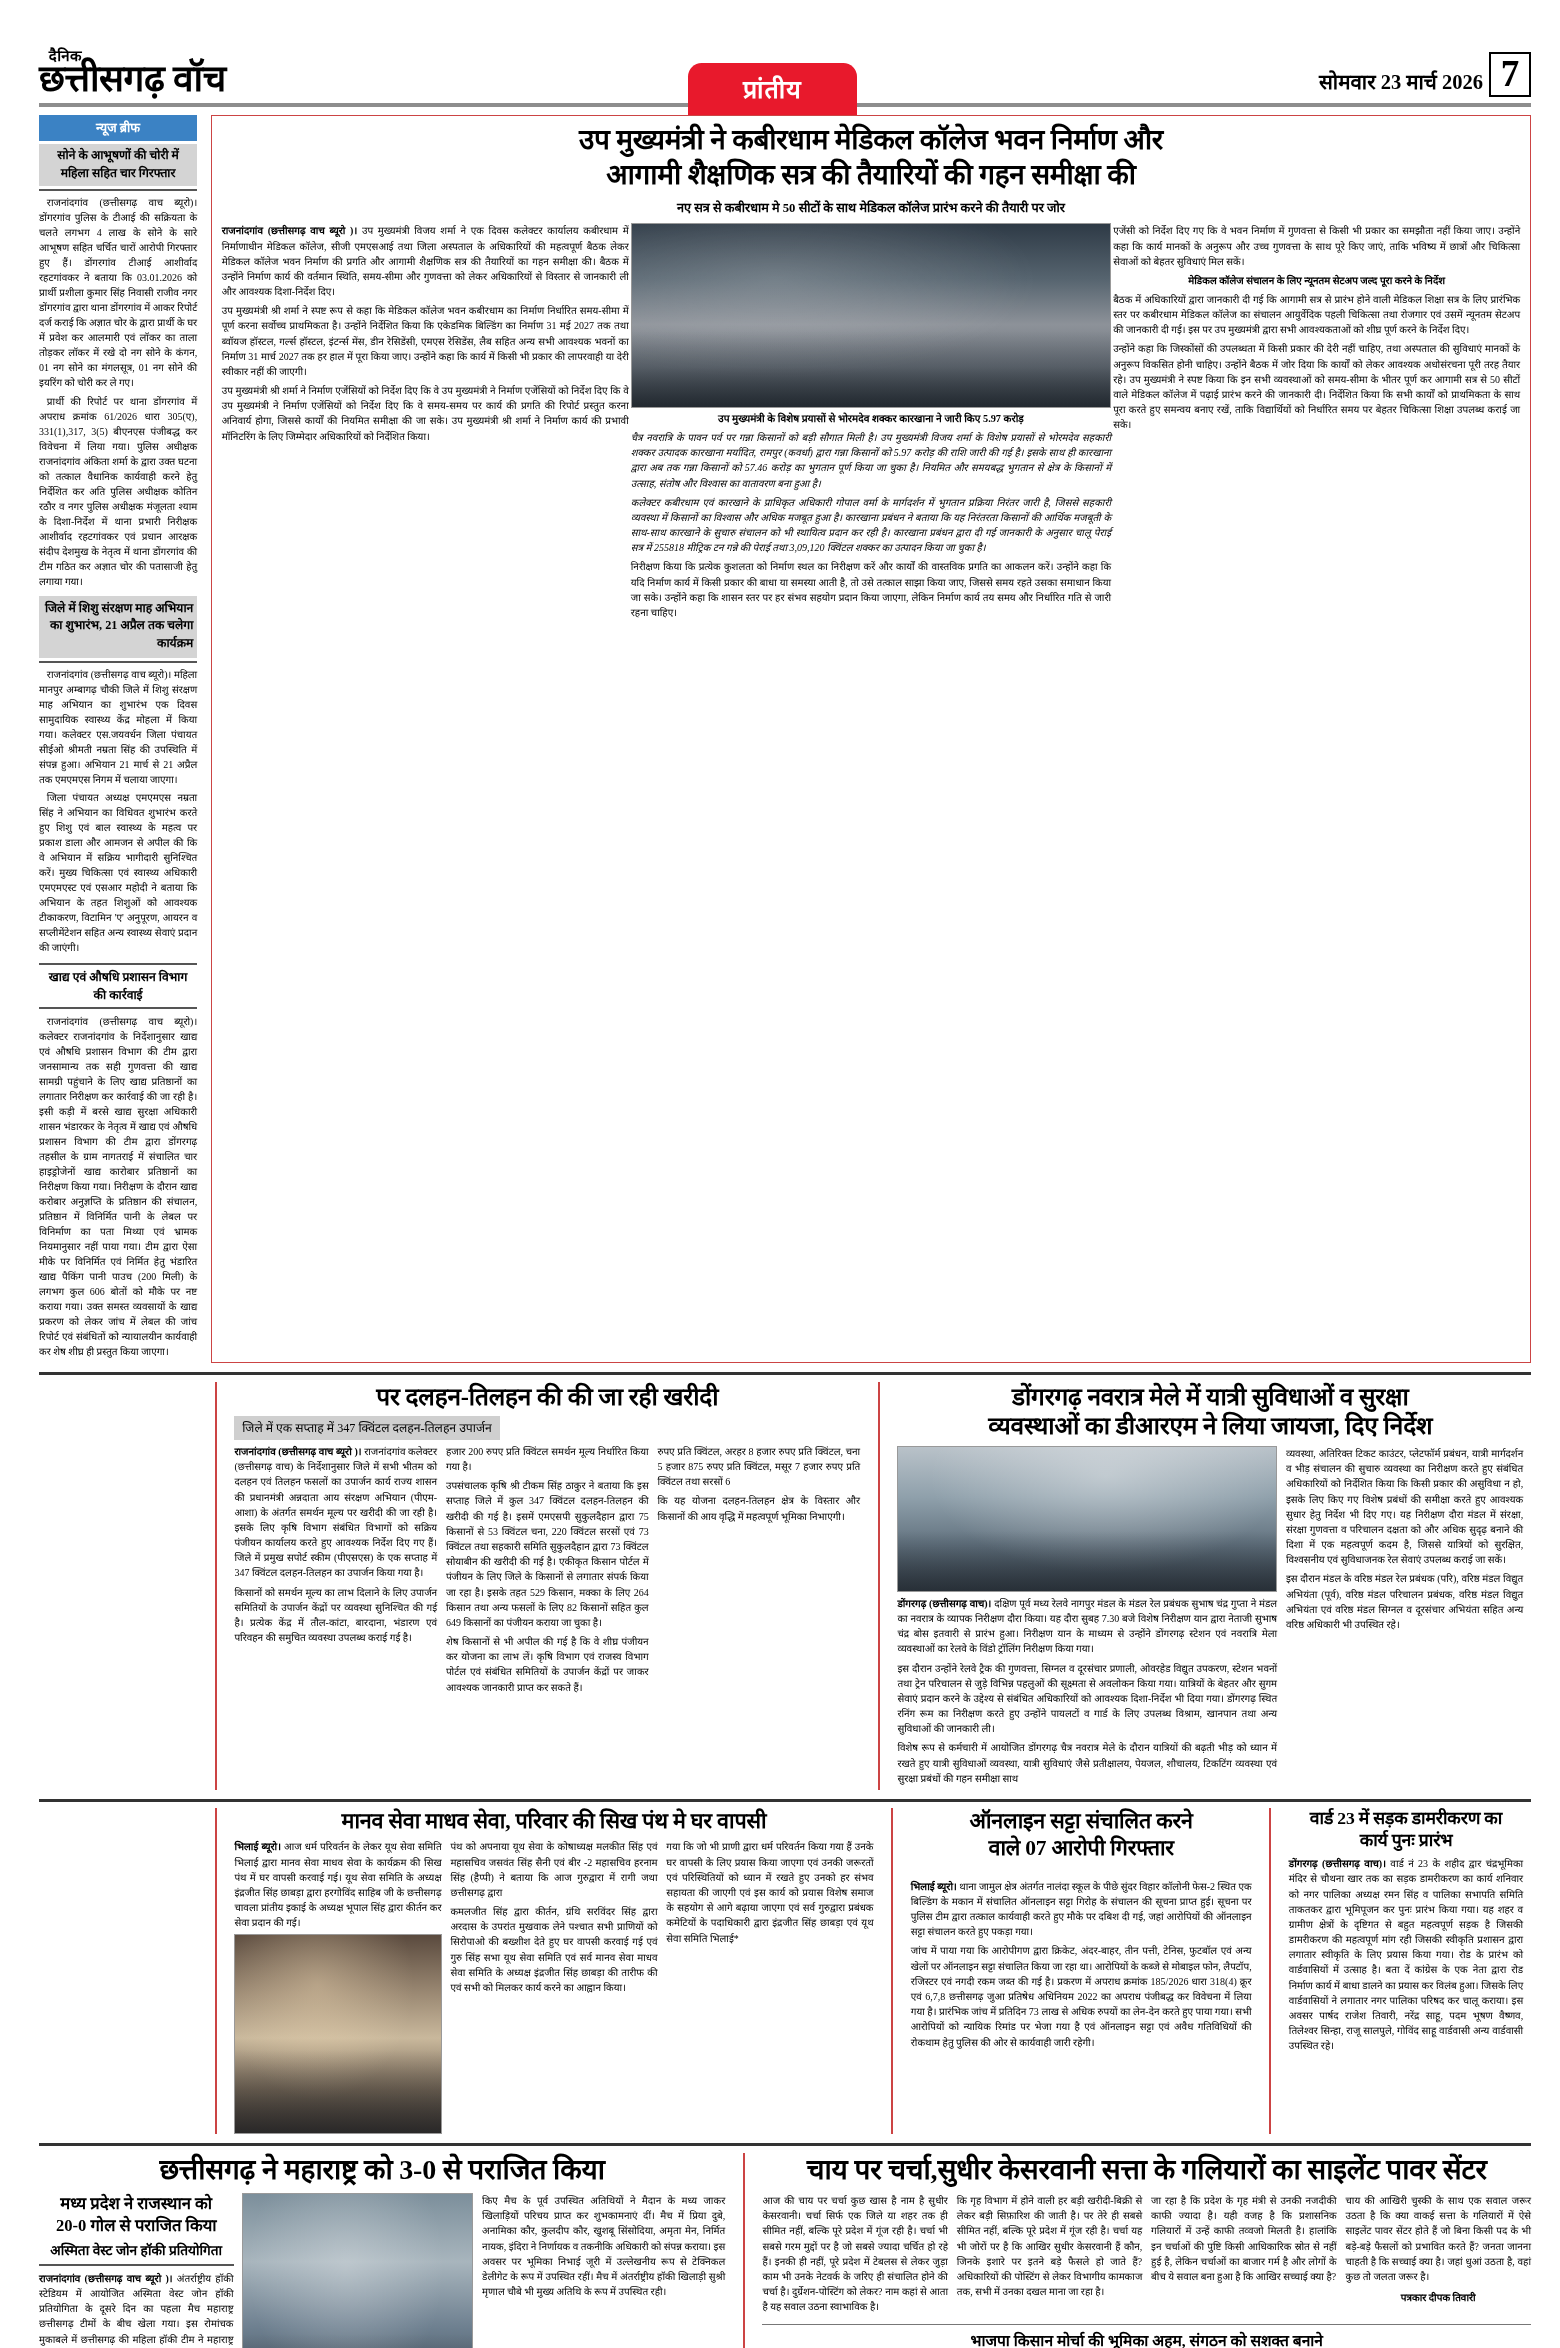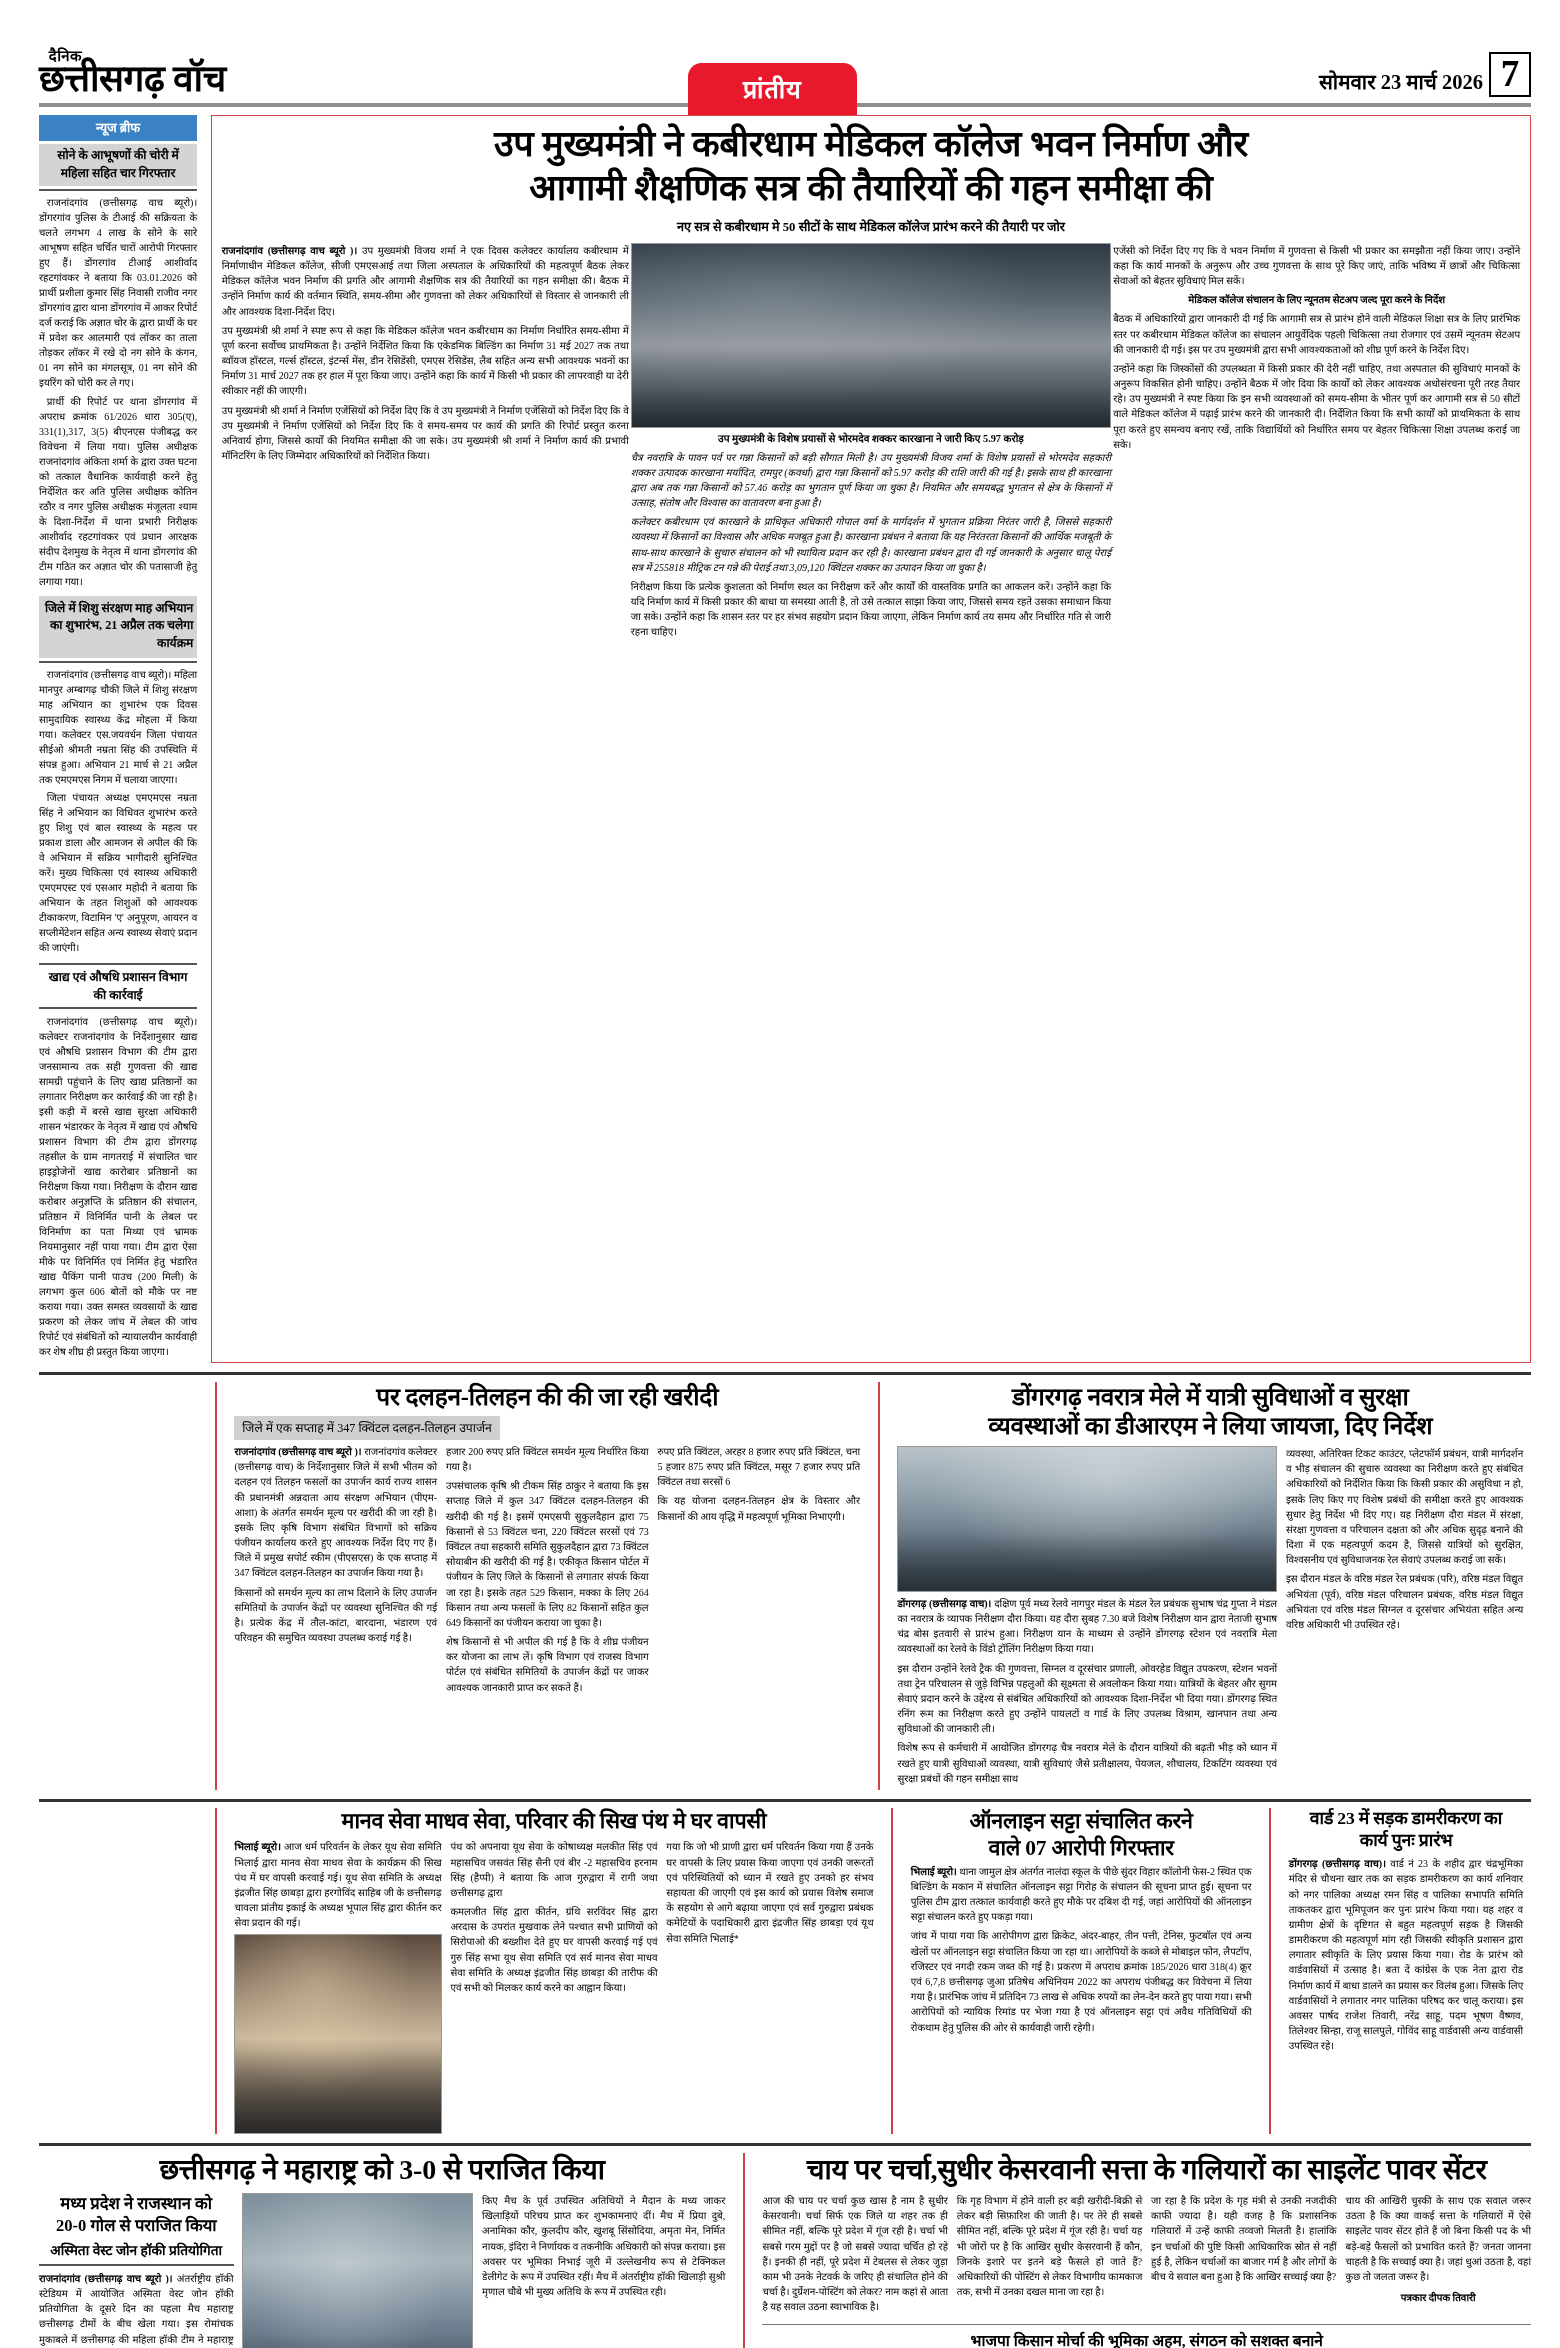--- a/index.html
+++ b/index.html
@@ -112,21 +112,21 @@
   }
 
   
   .lead-box {
     flex: 1;
     border: 1.5px solid #c44;
     padding: 7.8px 9.8px 7.8px 9.8px;
     margin-left: 5.9px;
   }
   .lead-hl {
-    font-size: 36px; font-weight: bold;
+    font-size: 28px; font-weight: bold;
     line-height: 1.22;
     text-align: center;
     letter-spacing: -0.3px;
   }
   .lead-sub {
     text-align: center;
     font-size: 12.7px; font-weight: bold;
     margin: 5.9px 0 7.8px 0;
   }
   .lead-cols { display: flex; gap: 2px; }
@@ -353,21 +353,21 @@
           <p>गया कि जो भी प्राणी द्वारा धर्म परिवर्तन किया गया हैं उनके घर वापसी के लिए प्रयास किया जाएगा एवं उनकी जरूरतों एवं परिस्थितियों को ध्यान में रखते हुए उनको हर संभव सहायता की जाएगी एवं इस कार्य को प्रयास विशेष समाज के सहयोग से आगे बढ़ाया जाएगा एवं सर्व गुरुद्वारा प्रबंधक कमेटियों के पदाधिकारी द्वारा इंद्रजीत सिंह छाबड़ा एवं यूथ सेवा समिति भिलाई*</p>
         </div>
       </div>
     </div>
 
     <div class="vline-red"></div>
 
     <div style="flex:0.8;padding:0 7.8px;">
       <div class="sec-hl sm">ऑनलाइन सट्टा संचालित करने</div>
       <div class="sec-hl sm">वाले 07 आरोपी गिरफ्तार</div>
-      <div class="cols" style="margin-top:3px;">
+      <div class="cols" style="margin-top:18px;">
         <div class="col">
           <p><span class="byline">भिलाई ब्यूरो।</span> <span>थाना जामुल क्षेत्र अंतर्गत नालंदा स्कूल के पीछे सुंदर विहार कॉलोनी फेस-2 स्थित एक बिल्डिंग के मकान में संचालित ऑनलाइन सट्टा गिरोह के संचालन की सूचना प्राप्त हुई। सूचना पर पुलिस टीम द्वारा तत्काल कार्यवाही करते हुए मौके पर दबिश दी गई, जहां आरोपियों की ऑनलाइन सट्टा संचालन करते हुए पकड़ा गया।</span></p>
           <p>जांच में पाया गया कि आरोपीगण द्वारा क्रिकेट, अंदर-बाहर, तीन पत्ती, टेनिस, फुटबॉल एवं अन्य खेलों पर ऑनलाइन सट्टा संचालित किया जा रहा था। आरोपियों के कब्जे से मोबाइल फोन, लैपटॉप, रजिस्टर एवं नगदी रकम जब्त की गई है। प्रकरण में अपराध क्रमांक 185/2026 धारा 318(4) क्रूर एवं 6,7,8 छत्तीसगढ़ जुआ प्रतिषेध अधिनियम 2022 का अपराध पंजीबद्ध कर विवेचना में लिया गया है। प्रारंभिक जांच में प्रतिदिन 73 लाख से अधिक रुपयों का लेन-देन करते हुए पाया गया। सभी आरोपियों को न्यायिक रिमांड पर भेजा गया है एवं ऑनलाइन सट्टा एवं अवैध गतिविधियों की रोकथाम हेतु पुलिस की ओर से कार्यवाही जारी रहेगी।</p>
         </div>
       </div>
     </div>
 
     <div class="vline-red"></div>
 
     <div style="flex:0.55;padding:0 7.8px;">

